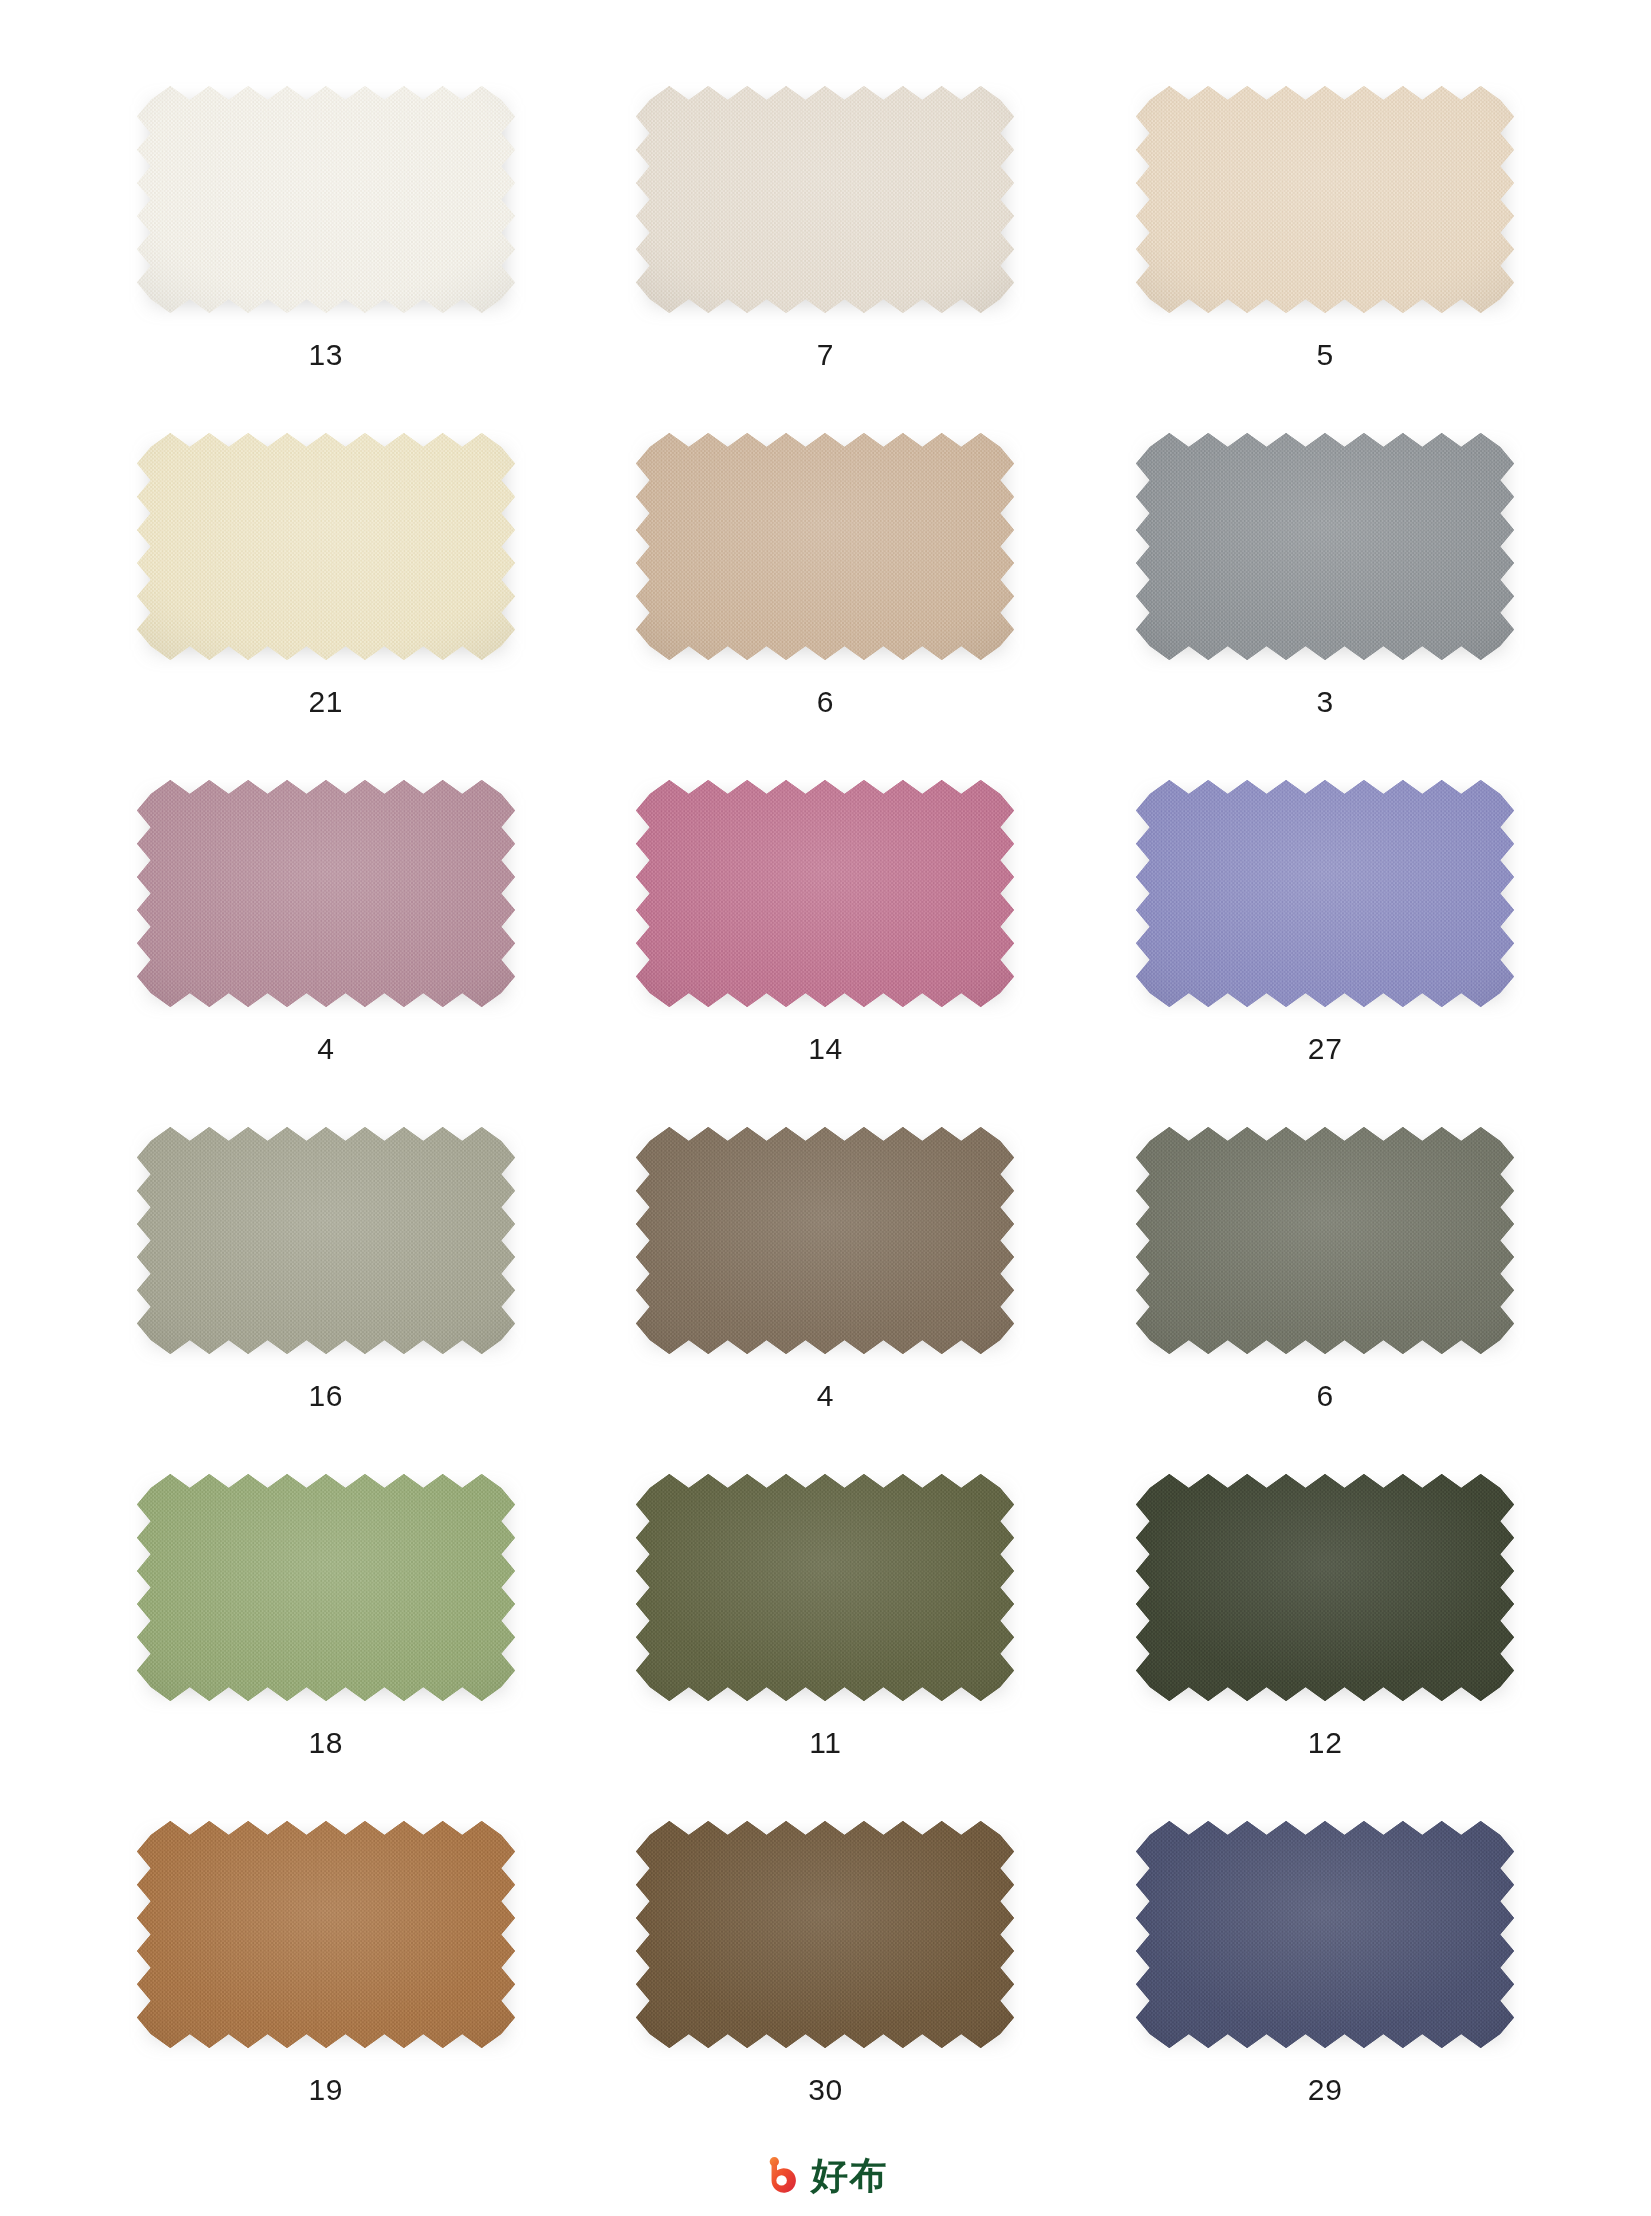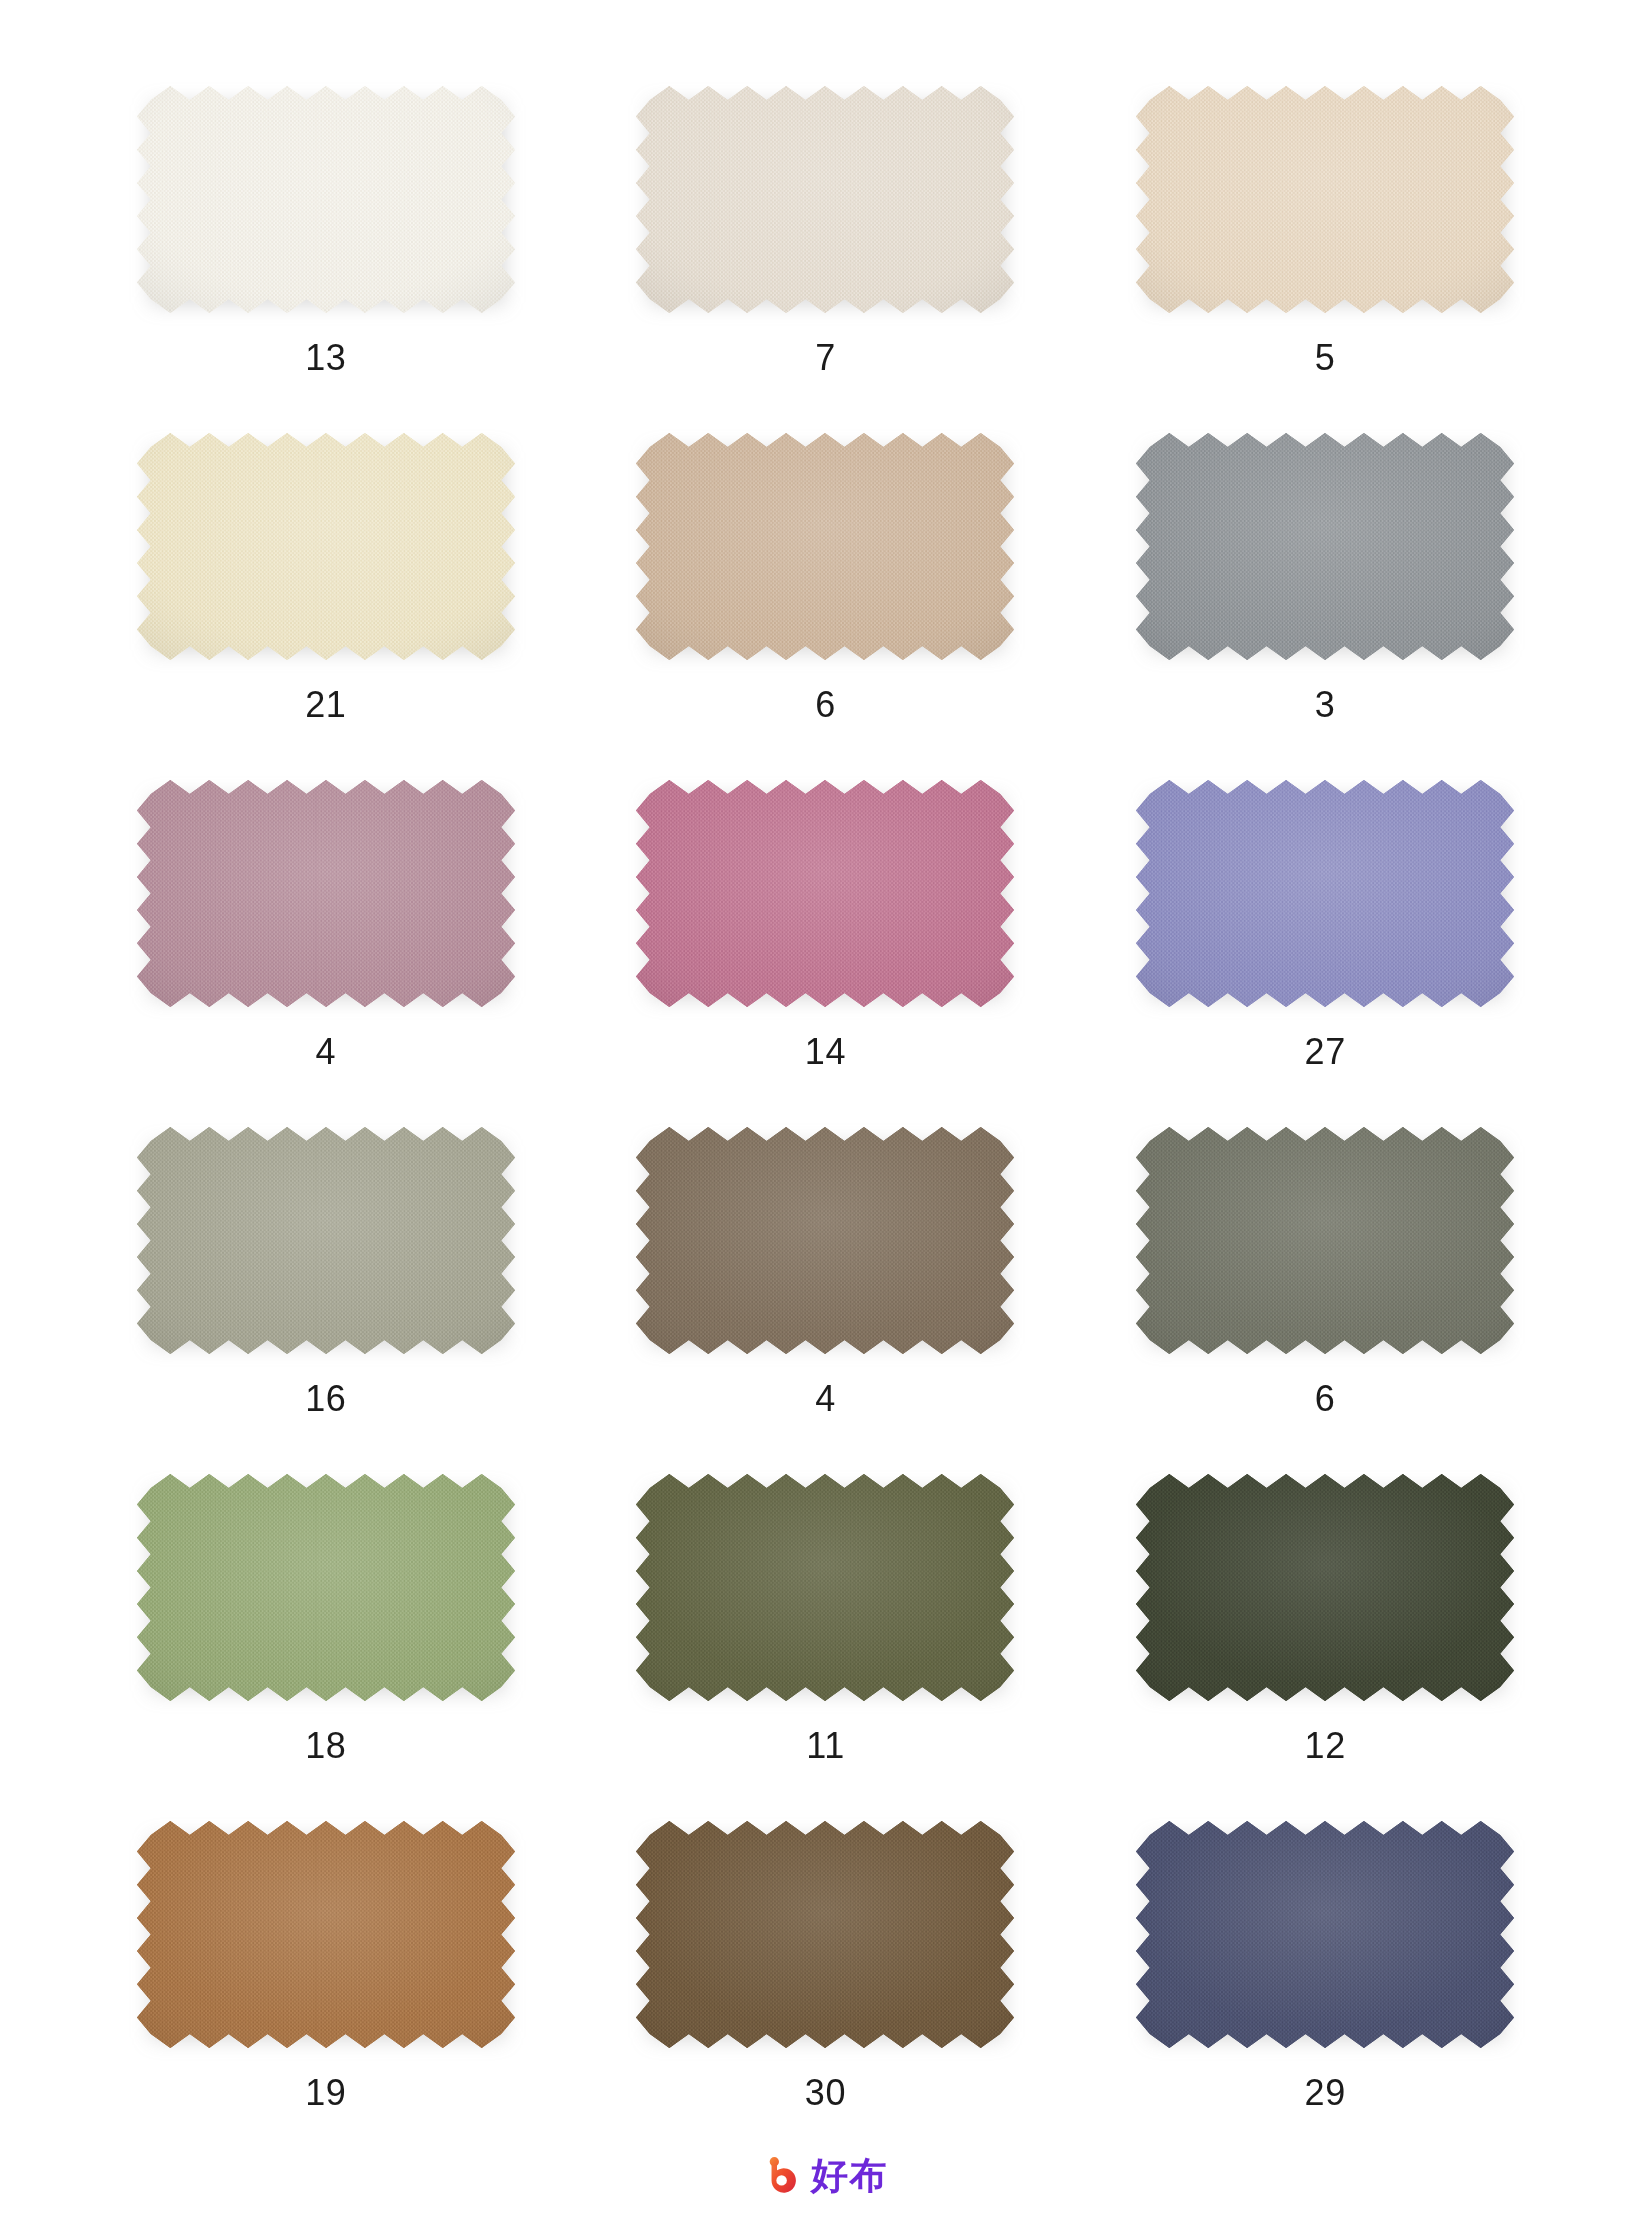--- a/index.html
+++ b/index.html
@@ -78,21 +78,21 @@
   .chip svg {
     display: block;
     width: 378px;
     height: 227px;
   }
 
   
   .chip-label {
     margin-top: 26.5px;
     font-family: "Liberation Sans", sans-serif;
-    font-size: 36px;
+    font-size: 30px;
     font-weight: 400;
     color: #1b1b1b;
     letter-spacing: 0.6px;
     line-height: 1;
     text-align: center;
   }
 
   
   #footer {
     position: absolute;
@@ -106,21 +106,21 @@
   }
   #logo-mark {
     width: 39px;
     height: 39px;
     flex: 0 0 auto;
   }
   #logo-text {
     font-family: Liberation Serif, serif;
     font-size: 37px;
     font-weight: 700;
-    color: #6d28d9;
+    color: #14532d;
     letter-spacing: 1.3px;
     line-height: 1;
   }
 </style>
 </head>
 <body>
 
 <div id="page">
 
   <div id="swatch-grid">

